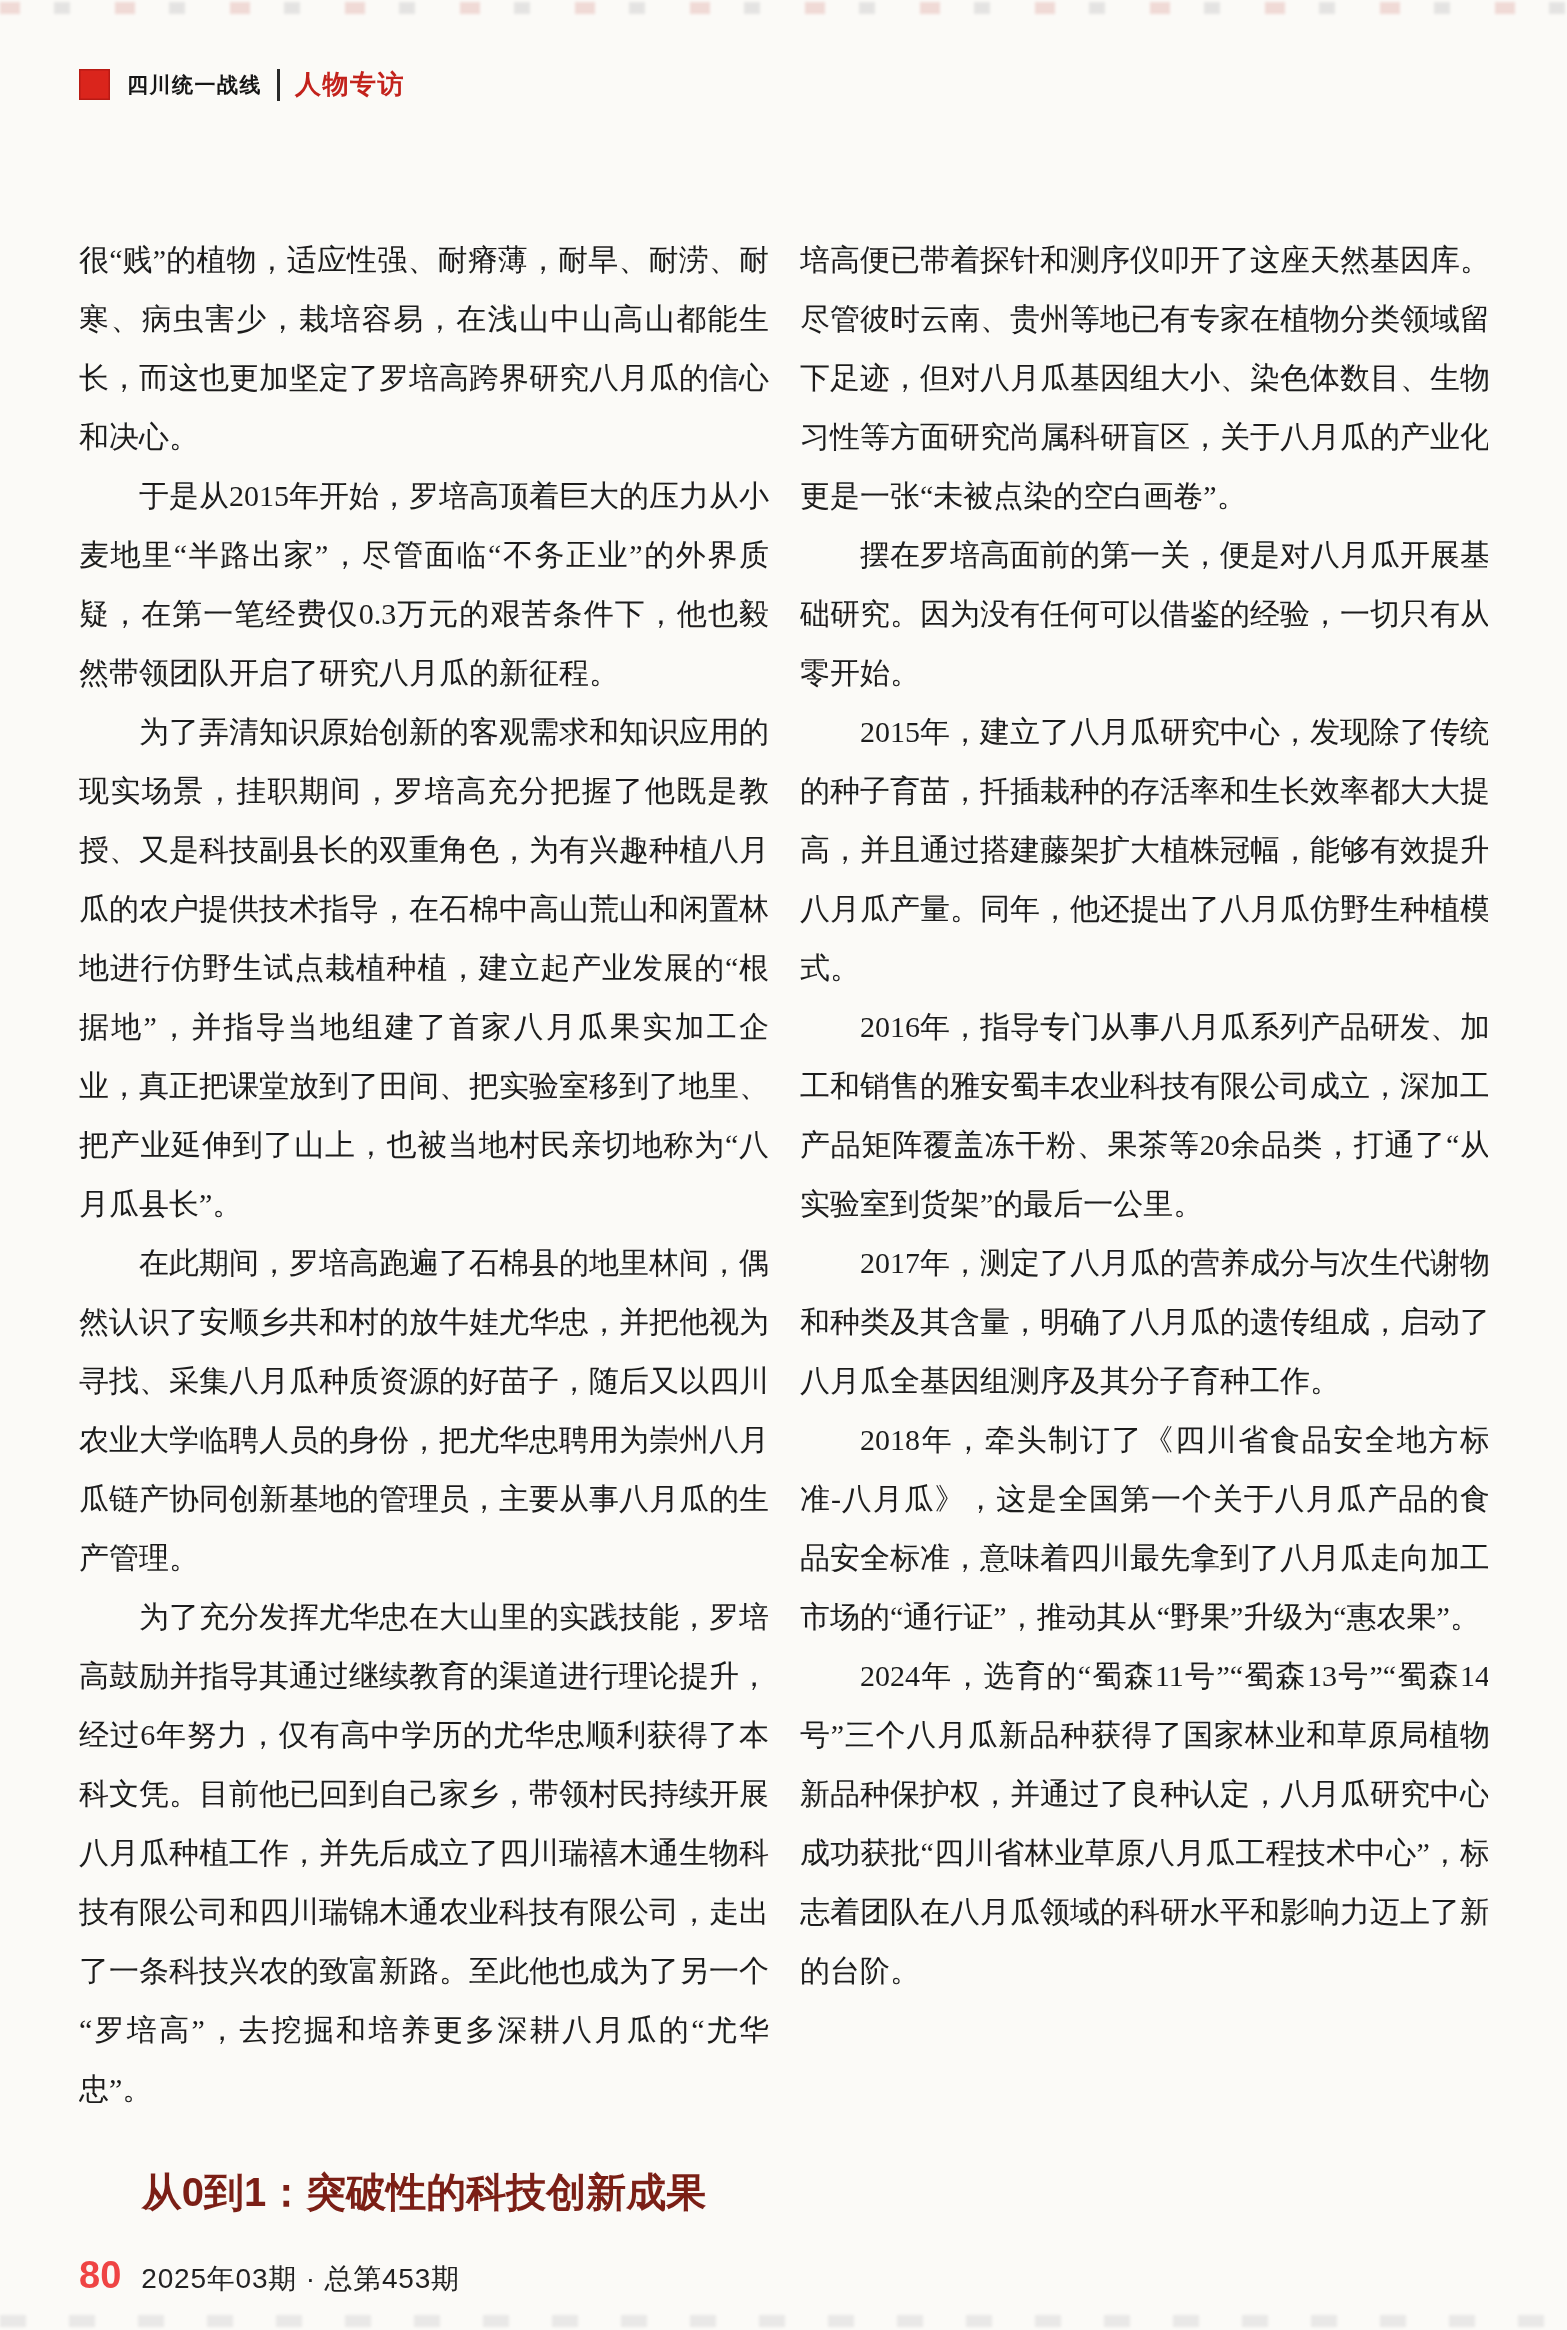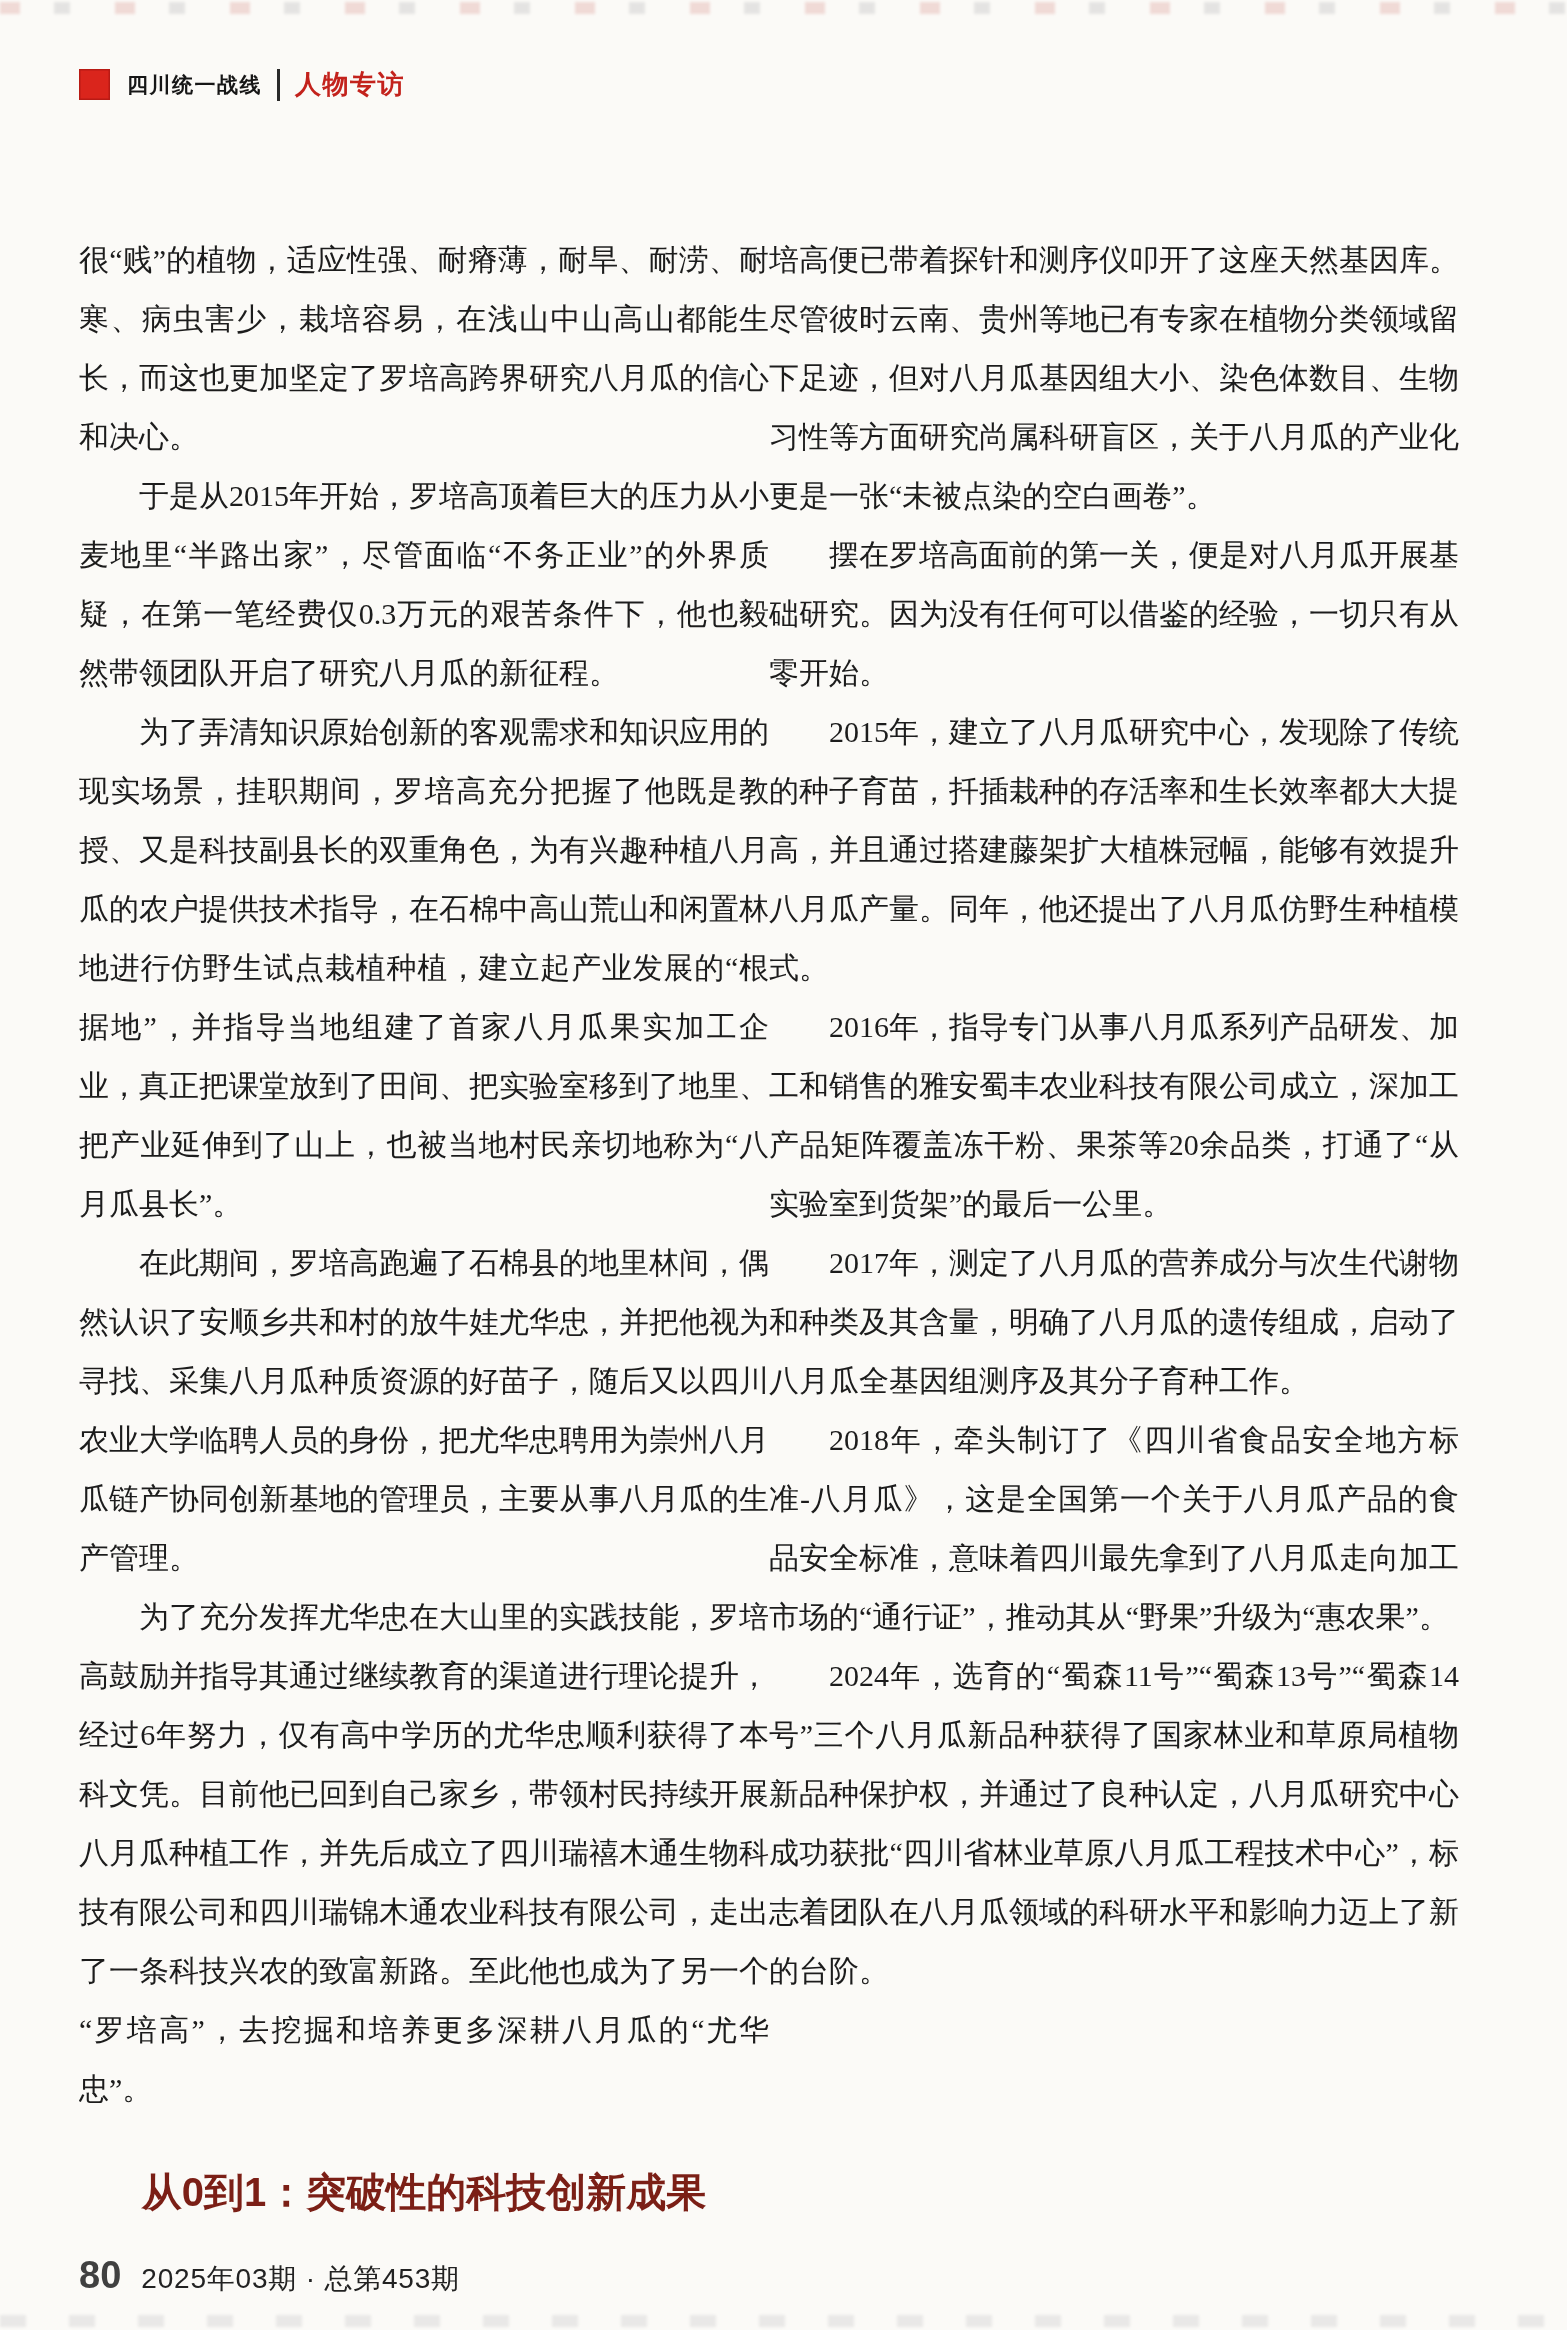--- a/index.html
+++ b/index.html
@@ -36,21 +36,21 @@
     font-size:21px;font-weight:bold;color:#161616;letter-spacing:1.5px;
   }
   .header-divider{
     width:2.3px;height:32px;background:#2a2a2a;margin:0 15.3px;
   }
   .section{
     font-size:26px;font-weight:bold;color:#c3221c;letter-spacing:1.5px;
   }
   .columns{
     position:absolute;top:230px;left:79px;right:79px;bottom:107px;
-    display:flex;overflow:hidden;
+    display:flex;gap:31px;overflow:hidden;
   }
   .col{
     width:690px;flex:0 0 auto;
     font-size:30px;line-height:59px;
     text-align:justify;
     color:#1c1c1c;
   }
   .col p{margin:0;text-indent:2em;}
   .col p.no-indent{text-indent:0;}
   h2.sub-heading{
@@ -58,21 +58,21 @@
     font-family:"Liberation Sans","DejaVu Sans",sans-serif;
     font-size:40px;line-height:46px;
     font-weight:bold;color:#7b1f16;
     text-align:center;text-indent:0;
   }
   .footer{
     position:absolute;left:79px;bottom:32px;
     display:flex;align-items:baseline;gap:20px;
     font-family:"Liberation Sans","DejaVu Sans",sans-serif;
   }
-  .page-number{font-size:38px;font-weight:bold;color:#404040;}
+  .page-number{font-size:38px;font-weight:bold;color:#ef4444;}
   .issue{font-size:28px;color:#222;letter-spacing:0.8px;}
 </style>
 </head>
 <body>
 
 <div class="scan-strip top"></div>
 
 <div class="header">
   <div class="red-square"></div>
   <div class="brand">四川统一战线</div>

